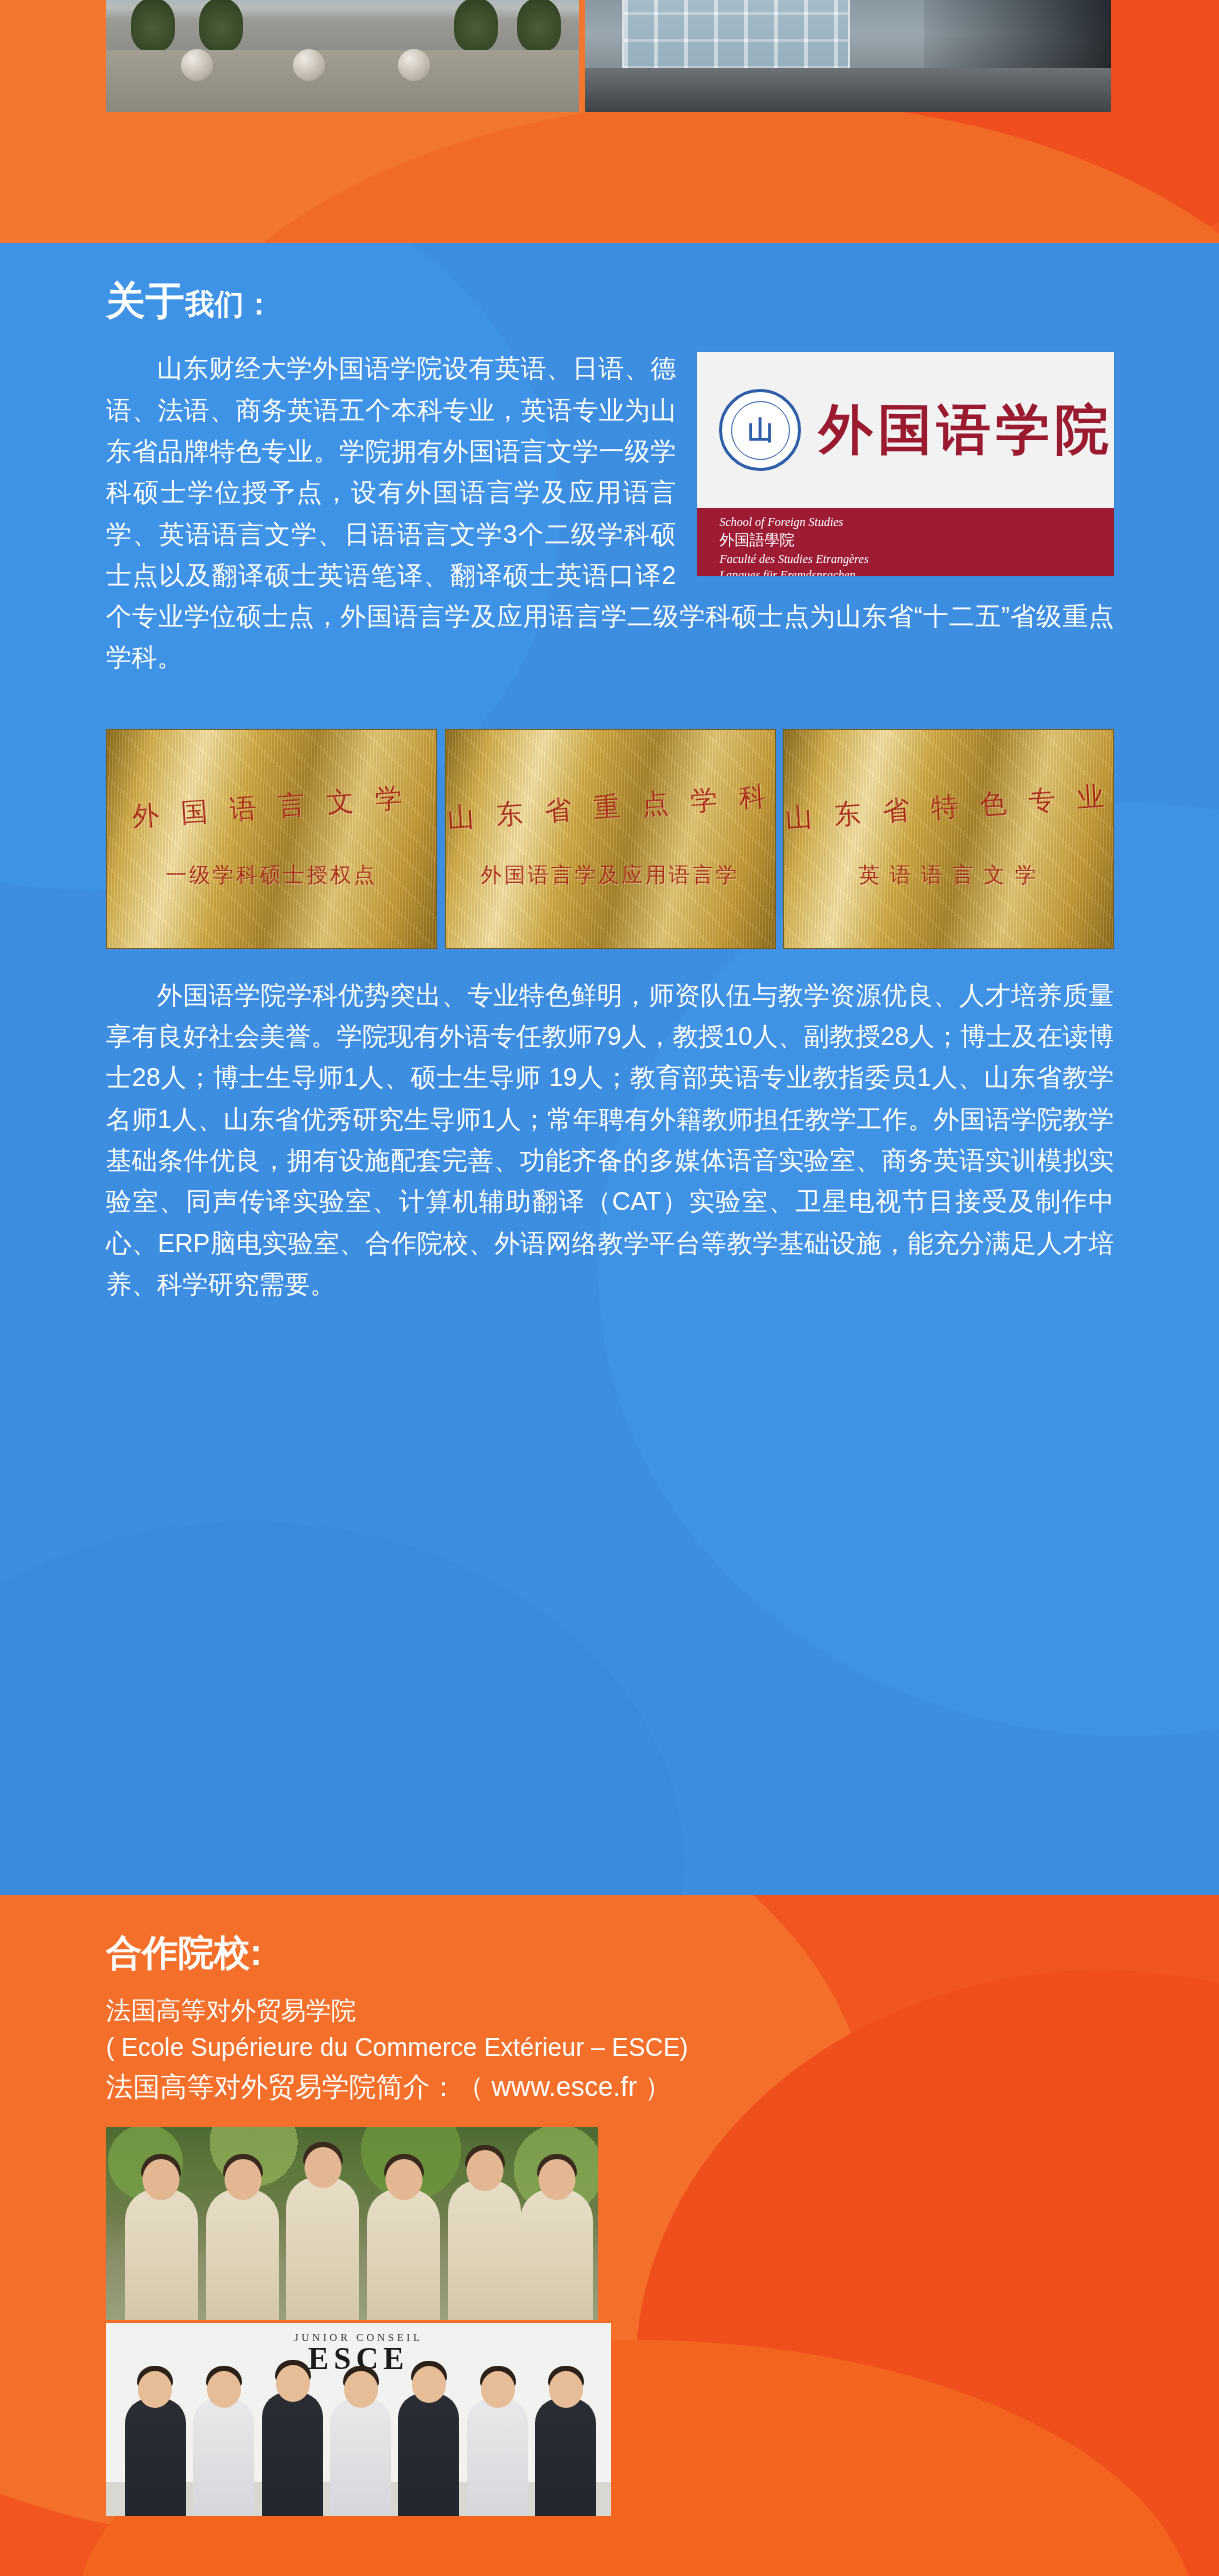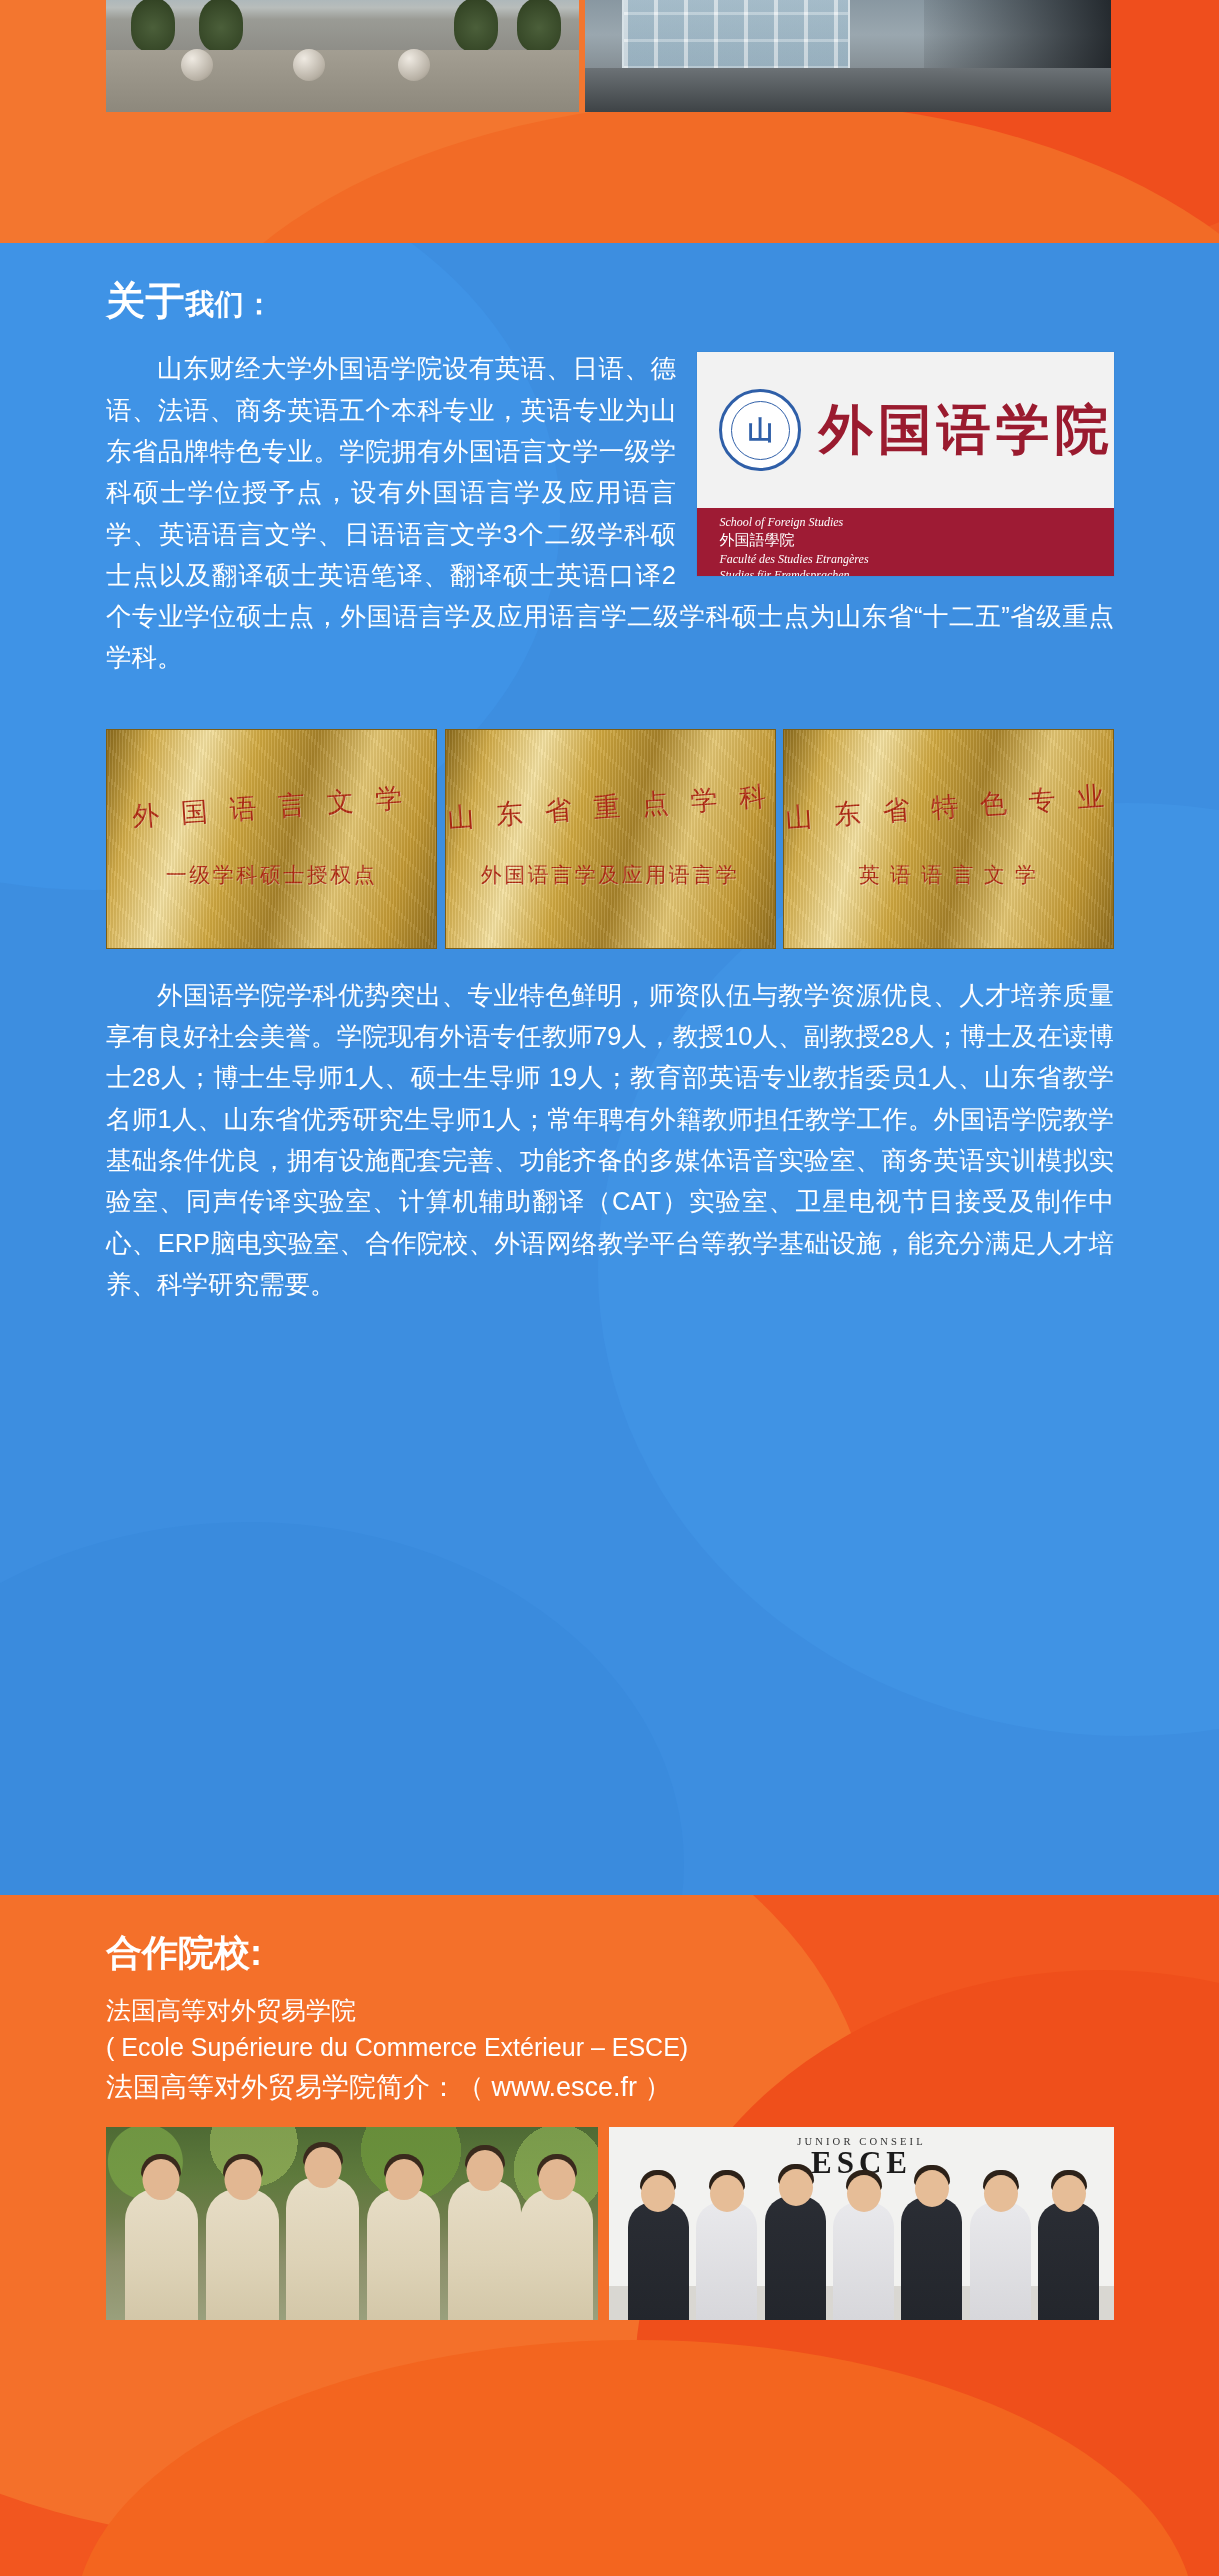--- a/index.html
+++ b/index.html
@@ -350,22 +350,23 @@
     font-size: 25px;
     color: #ffffff;
     line-height: 1.5;
   }
   .b-line.big {
     font-size: 27px;
   }
 
   .photo-row {
     display: flex;
-    gap: 11px;
+    gap: 3px;
     margin-top: 20px;
+    flex-direction: column;
   }
   .photo-box {
     position: relative;
     height: 193px;
     overflow: hidden;
   }
   .photo-box.a { width: 492px; }
   .photo-box.b { width: 505px; }
 
   
@@ -493,21 +494,21 @@
           <div class="top">
             <div class="emblem">
               <div class="inner">山</div>
             </div>
             <div class="cn-name">外国语学院</div>
           </div>
           <div class="bottom">
             <div>School of Foreign Studies</div>
             <div class="cn">外国語學院</div>
             <div>Faculté des Studies Etrangères</div>
-            <div>Studies für Fremdsprachen</div>
+            <div>Langues für Fremdsprachen</div>
           </div>
         </div>
 
         <p class="body-text">山东财经大学外国语学院设有英语、日语、德语、法语、商务英语五个本科专业，英语专业为山东省品牌特色专业。学院拥有外国语言文学一级学科硕士学位授予点，设有外国语言学及应用语言学、英语语言文学、日语语言文学3个二级学科硕士点以及翻译硕士英语笔译、翻译硕士英语口译2个专业学位硕士点，外国语言学及应用语言学二级学科硕士点为山东省“十二五”省级重点学科。</p>
       </div>
 
       <div class="plaques">
         <div class="plaque">
           <div class="p-top">外 国 语 言 文 学</div>
           <div class="p-bottom">一级学科硕士授权点</div>

